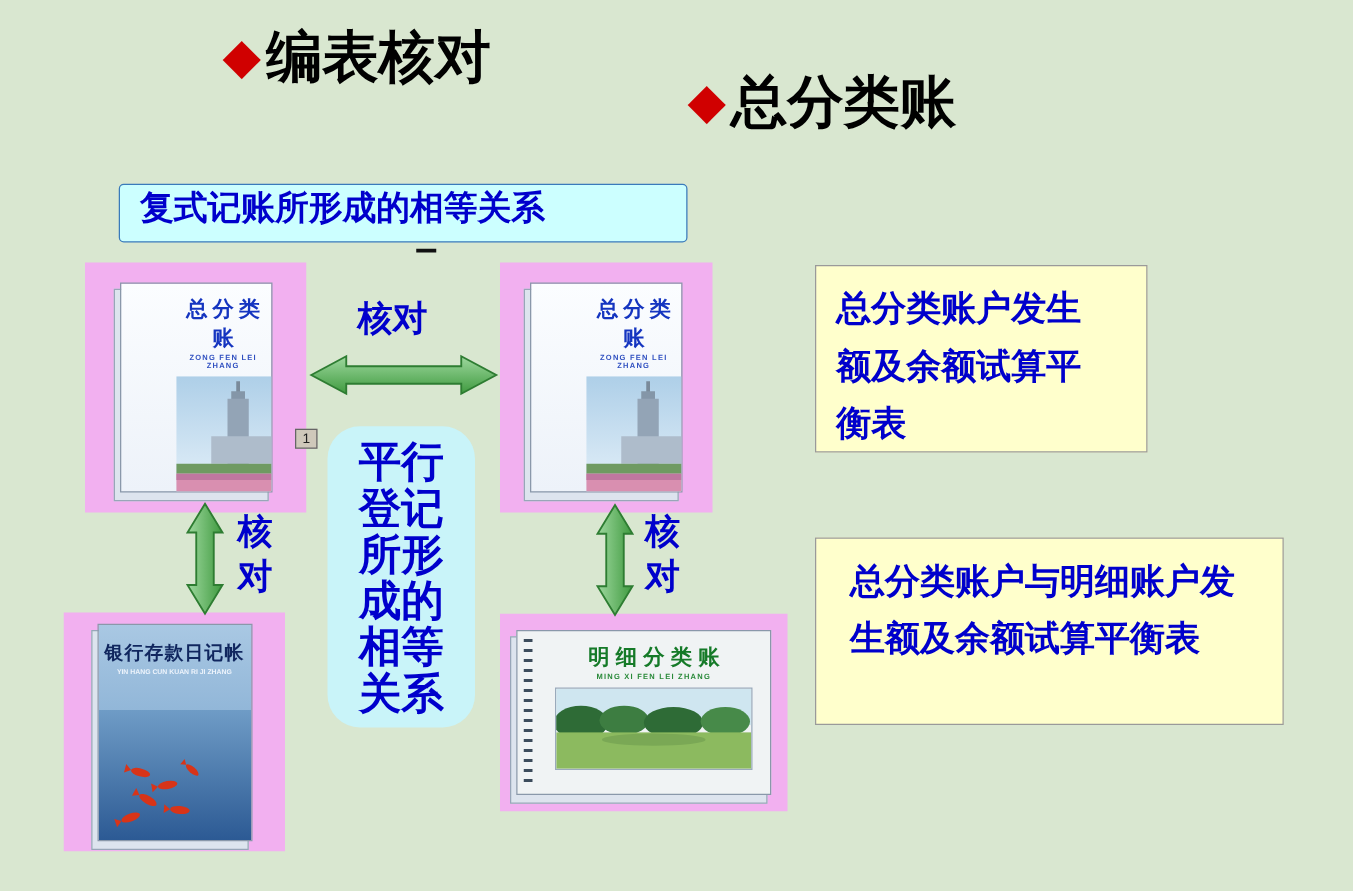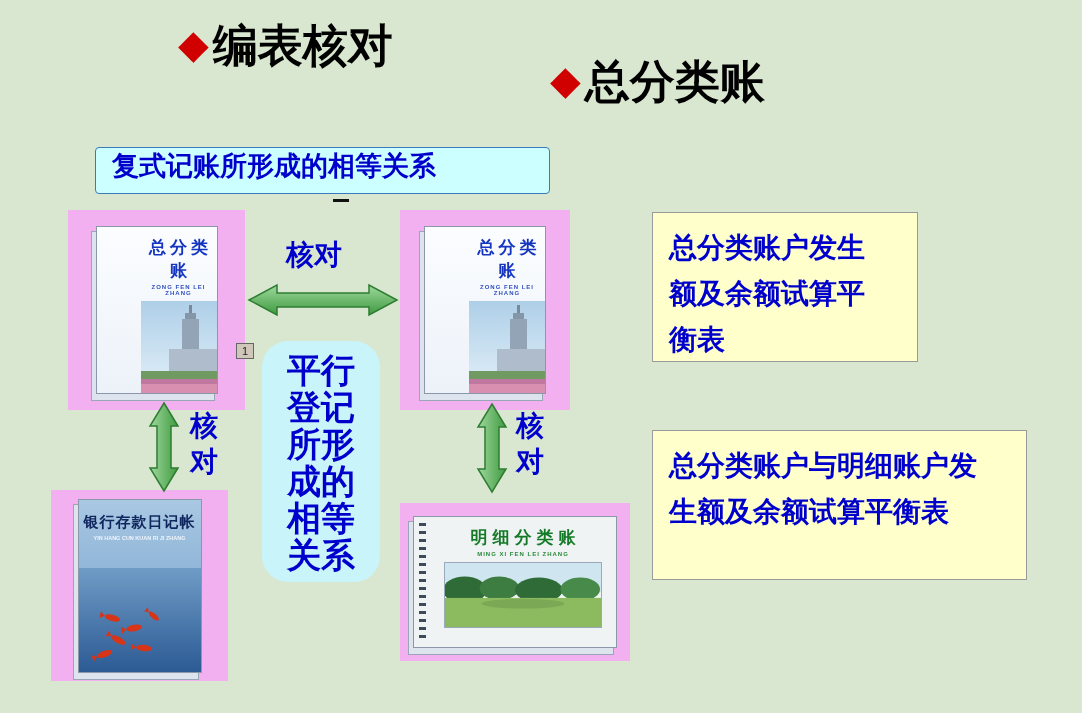--- a/index.html
+++ b/index.html
@@ -39,21 +39,21 @@
   .tick-mark { position:absolute; left:333px; top:199px; width:16px; height:3px; background:#111; }
 
   
   .panel {
     position:absolute; background:var(--panel-pink,#f2b0f0);
     display:flex; align-items:center; justify-content:center;
   }
   .panel-tl { left:68px;  top:210px; width:177px; height:200px; }
   .panel-tr { left:400px; top:210px; width:170px; height:200px; }
   .panel-bl { left:51px;  top:490px; width:177px; height:191px; }
-  .panel-br { left:400px; top:503px; width:230px; height:158px; }
+  .panel-br { left:400px; top:491px; width:230px; height:158px; }
 
   
   .book3d { position:relative; z-index:0; }
   .book3d::before {
     content:""; position:absolute; left:-5px; top:5px; z-index:-1;
     width:100%; height:100%; background:#dde4ee; border:1px solid #98a6b8;
   }
   .book { position:relative; border:1px solid #8a98aa; overflow:hidden; }
 
   .ledger { width:122px; height:168px; background:linear-gradient(180deg,#fbfdff,#edf2f9);padding-left:44px; }
@@ -114,21 +114,21 @@
     padding-top:11px; text-align:center; font-size:34px;
   }
   .pline { line-height:37px; }
 
   
   .callout {
     position:absolute; background:var(--yellow-fill,#ffffcc);
     border:1px solid #9a9a9a; font-size:28px; line-height:46px;
   }
   .callout-1 { left:652px; top:212px; width:266px; height:150px; padding:12px 46px 12px 16px; }
-  .callout-2 { left:652px; top:430px; width:375px; height:150px; padding:12px 28px 12px 16px; }
+  .callout-2 { left:652px; top:430px; width:375px; height:150px; padding:12px 28px 12px 27px; }
 </style>
 </head>
 <body>
 
 <div class="slide">
 
   <div class="header header-left">
     <span class="diamond">◆</span><span>编表核对</span>
   </div>
   <div class="header header-right">

